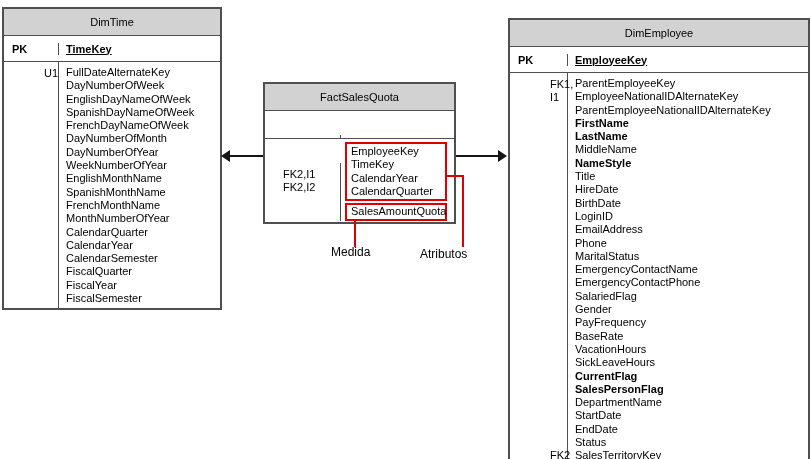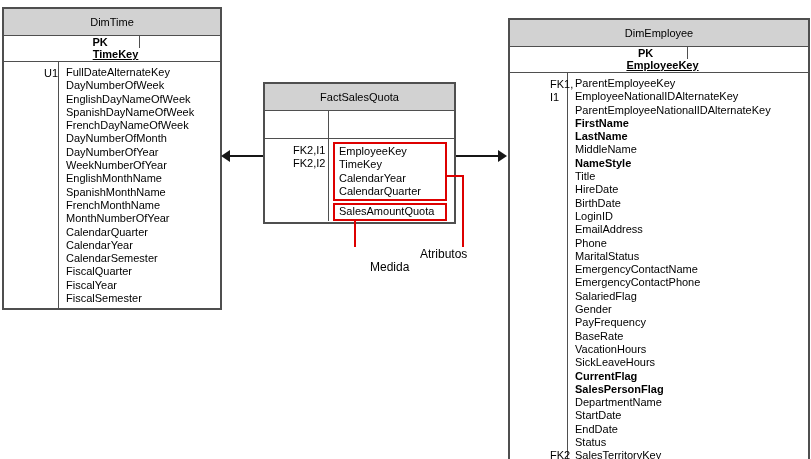--- a/index.html
+++ b/index.html
@@ -26,29 +26,29 @@
   .er-header {
     height: 26px;
     background: #d2d2d2;
     border-bottom: 1px solid #4f4f4f;
     display: flex;
     align-items: center;
     justify-content: center;
     font-size: 11px;
   }
   .er-row { display: flex; box-sizing: border-box; }
-  .pk-row { height: 26px; border-bottom: 1px solid #4f4f4f; align-items: center; flex-direction: column; }
+  .pk-row { height: 26px; border-bottom: 1px solid #4f4f4f; align-items: center; }
   .key-cell {
     flex: 0 0 auto;
     border-right: 1px solid #4f4f4f;
     padding-left: 8px;
     box-sizing: border-box;
   }
   #dimtime     .key-cell { width: 55px; }
-  #fact        .key-cell { width: 64px; padding-left: 28px; }
+  #fact        .key-cell { width: 76px; padding-left: 18px; margin-top: 24px; }
   #dimemployee .key-cell { width: 58px; }
 
   .pk-cell { font-weight: bold; }
   .pk-name { font-weight: bold; text-decoration: underline; padding-left: 7px; }
 
   .er-body { display: flex; align-items: stretch; }
   #dimtime     .er-body { height: 246px; }
   #fact        .er-body { height: 82px; }
   #dimemployee .er-body { height: 393px; }
 
@@ -97,21 +97,21 @@
     border-top: 6px solid transparent;
     border-bottom: 6px solid transparent;
   }
 
   
   .red-line { position: absolute; background: #dd0000; }
   #medida-line      { left: 354px; top: 221px; width: 2px;  height: 26px; }
   #atributos-line-h { left: 446px; top: 175px; width: 18px; height: 2px;  }
   #atributos-line-v { left: 462px; top: 175px; width: 2px;  height: 72px; }
   .callout-label { position: absolute; font-size: 12px; white-space: nowrap; }
-  #medida-label    { left: 331px; top: 260px; margin-left: 39px; }
+  #medida-label    { left: 331px; top: 245px; }
   #atributos-label { left: 420px; top: 247px; }
 </style>
 </head>
 <body>
 
 <div class="canvas">
 
   <div class="er-table" id="dimtime">
     <div class="er-header">
       <span>DimTime</span>

